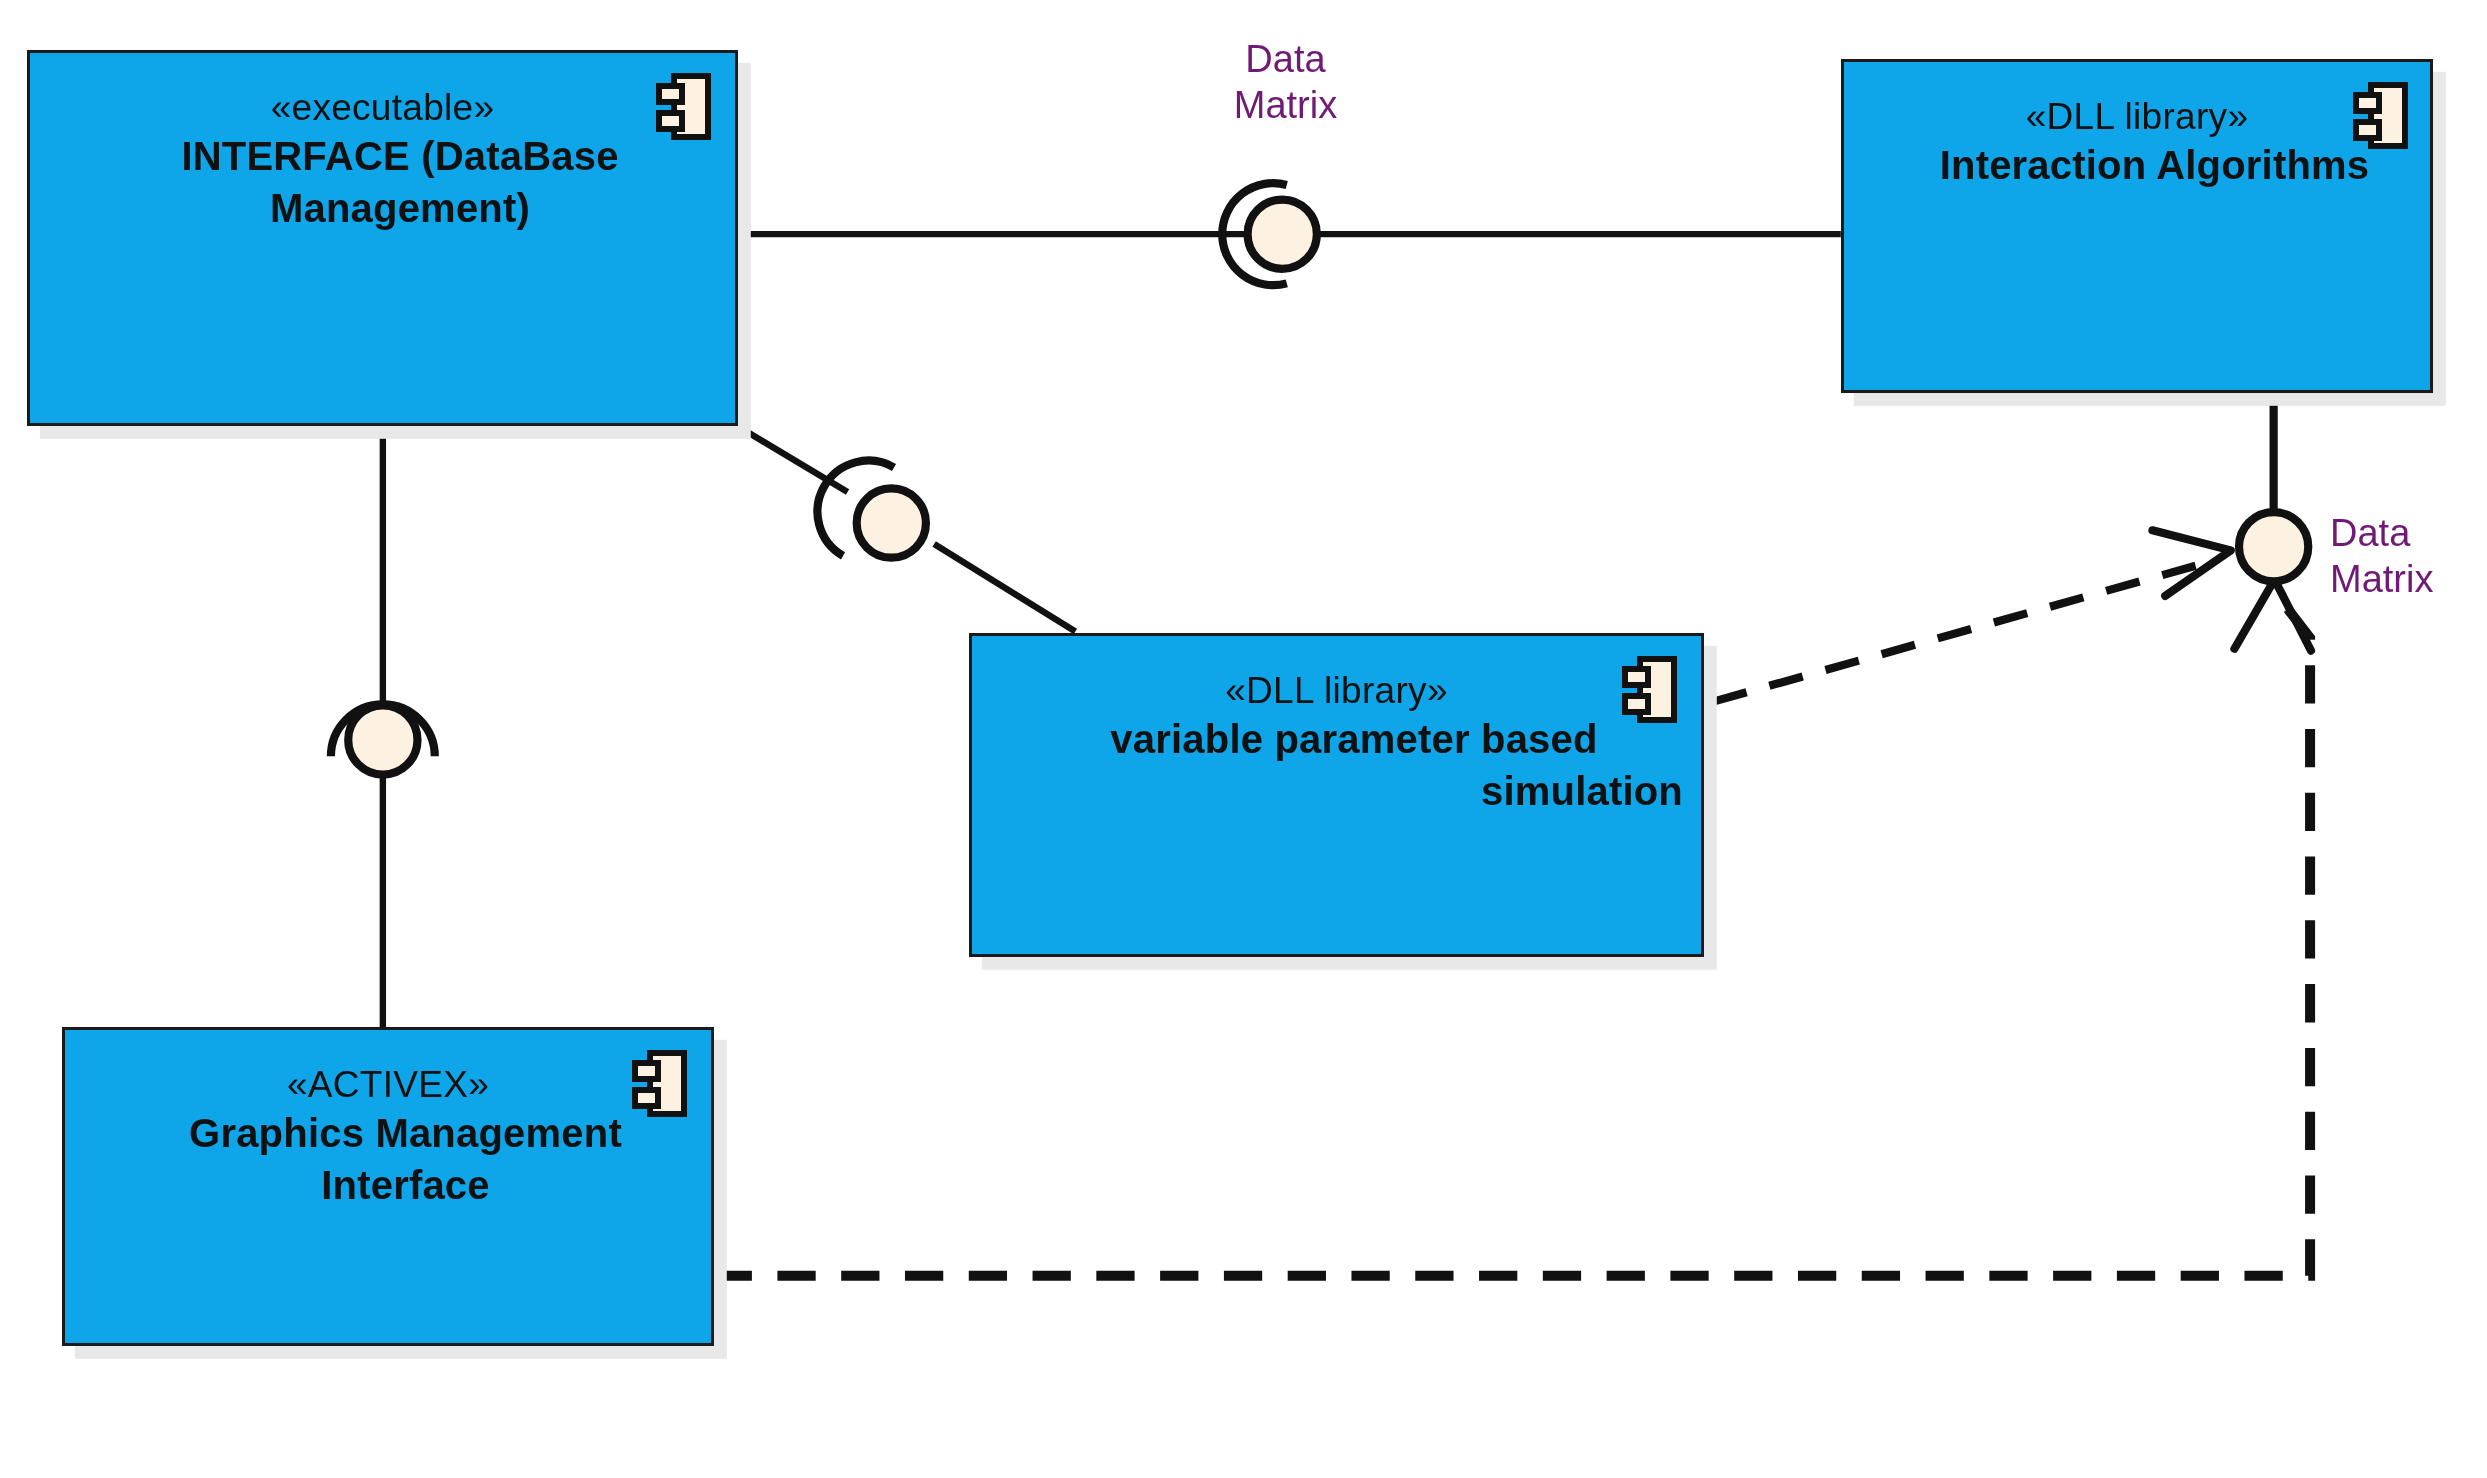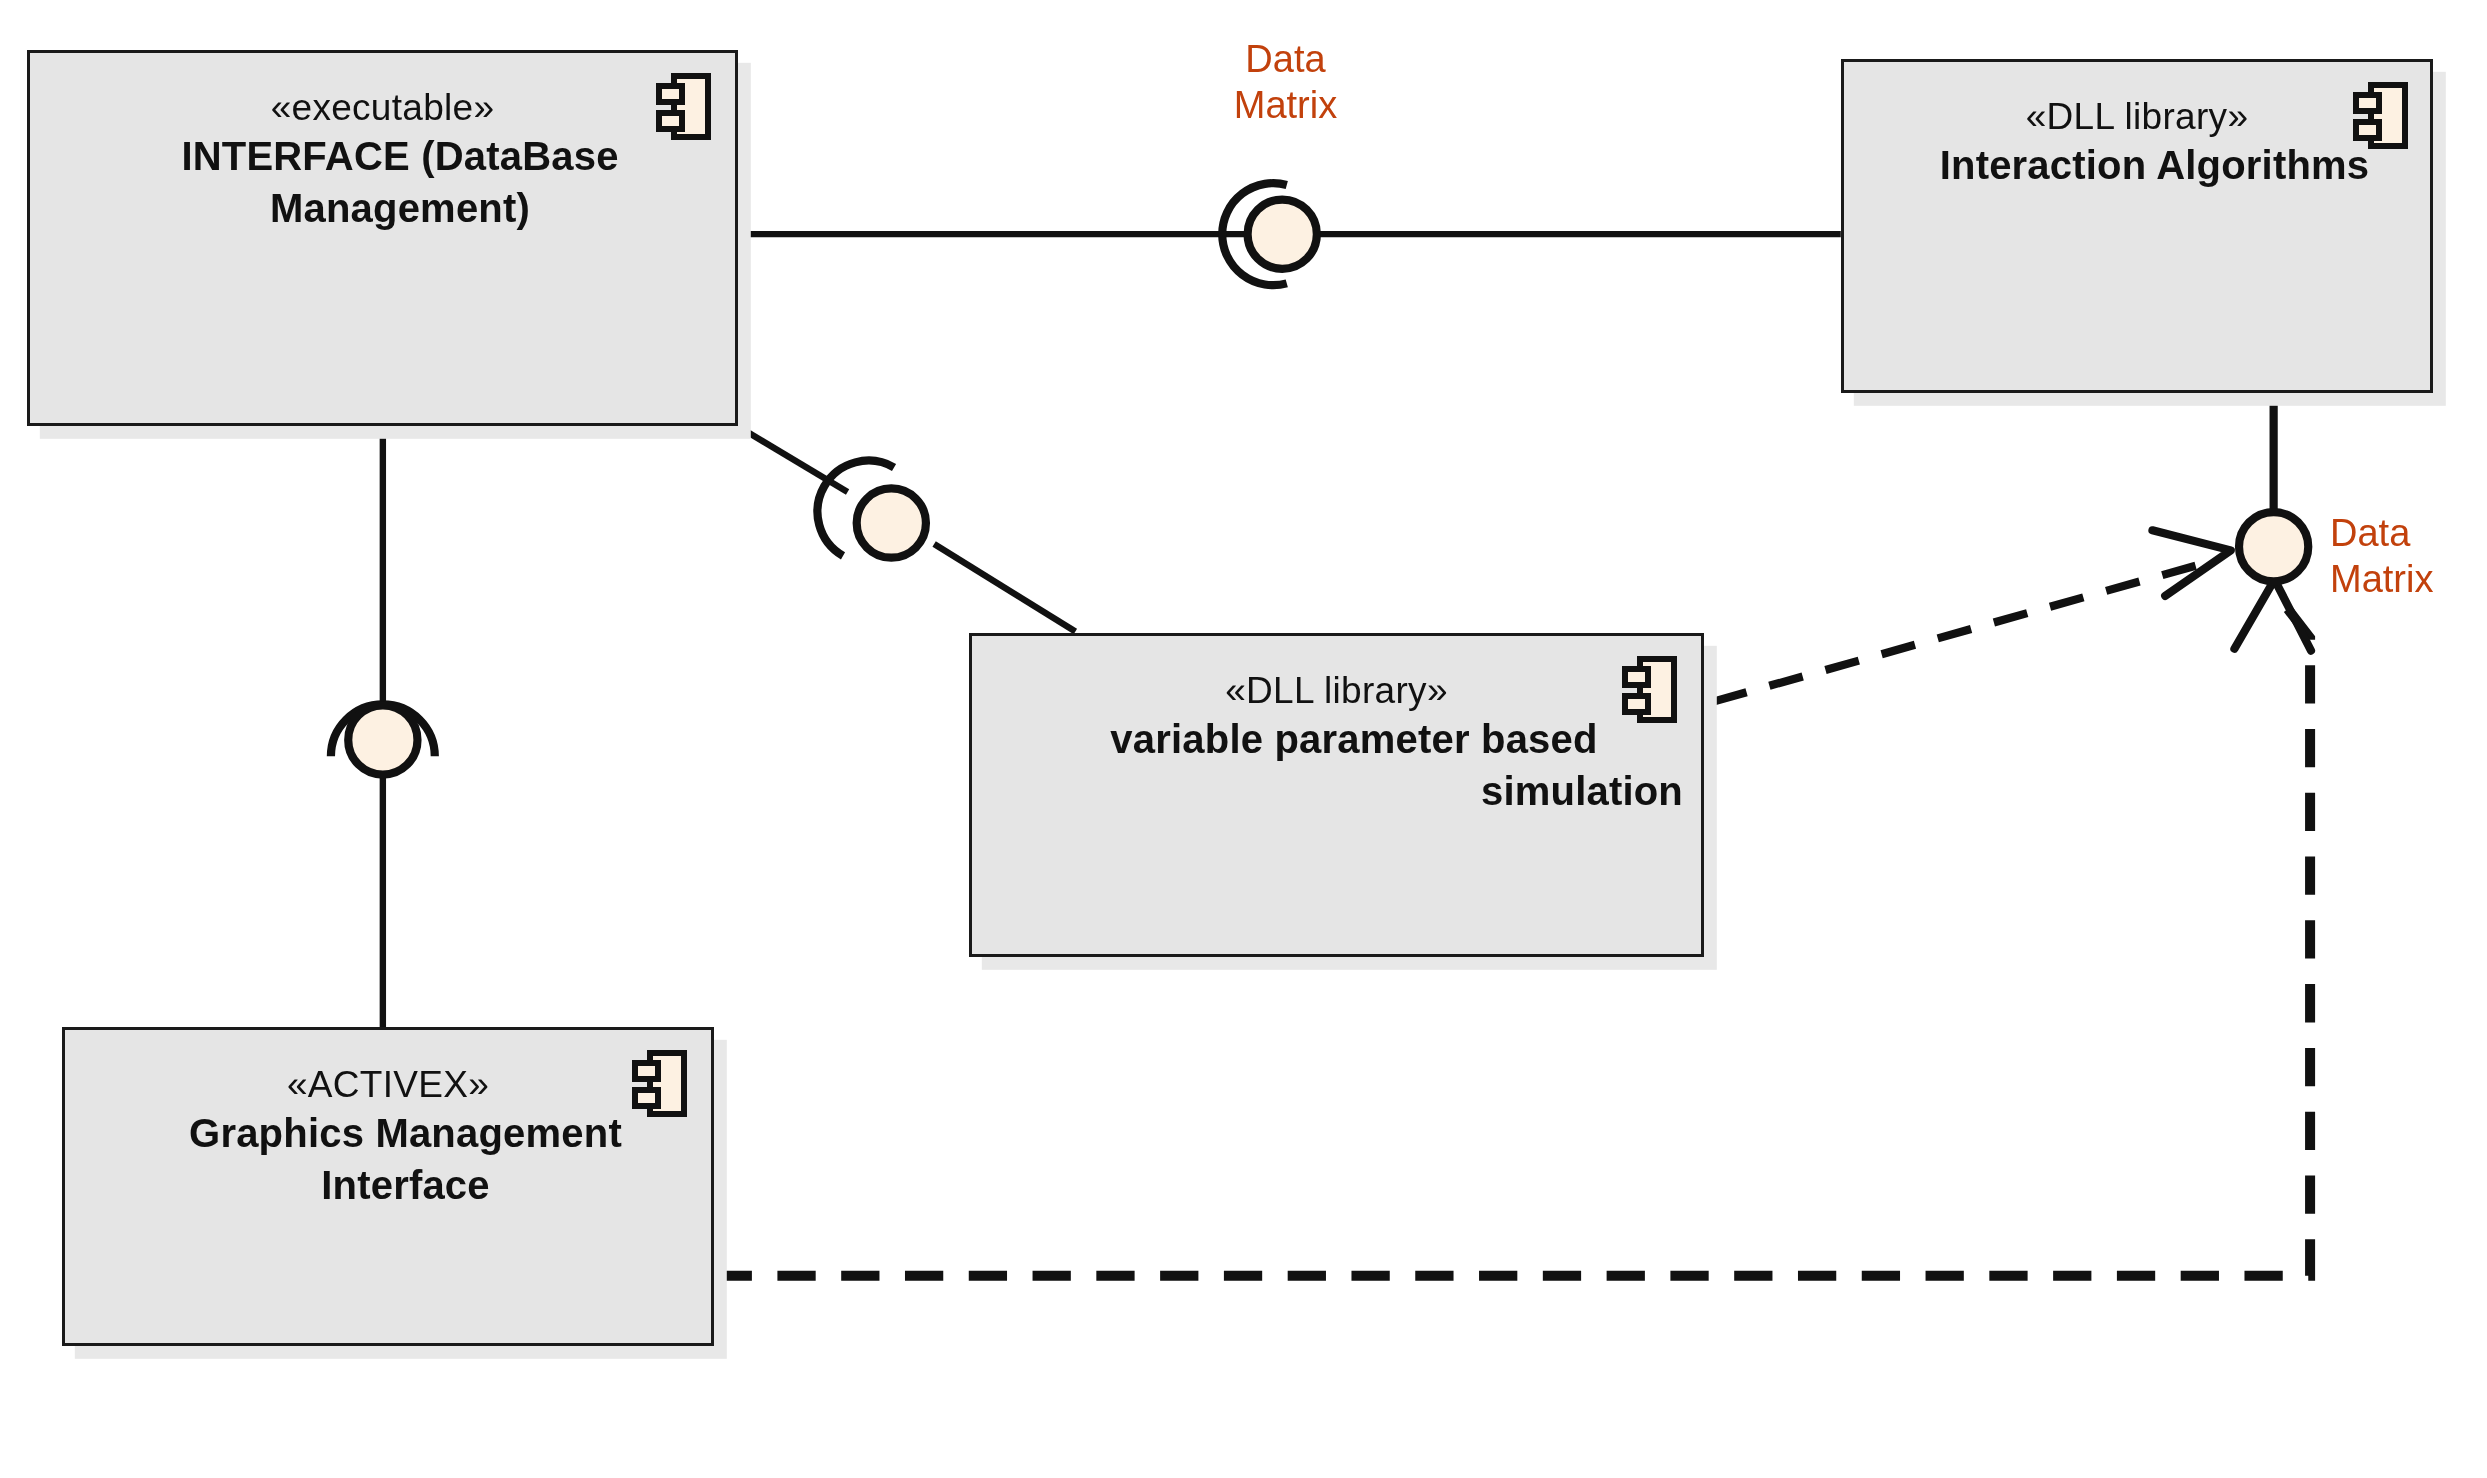--- a/index.html
+++ b/index.html
@@ -3,21 +3,21 @@
 <meta charset="utf-8">
 <title>UML Component Diagram</title>
 <style>
   html,body{margin:0;padding:0;background:#ffffff;}
   body{font-family:"Liberation Sans",sans-serif;}
   #stage{position:relative;width:2487px;height:1478px;background:#ffffff;overflow:hidden;}
 
   
   .component{
     position:absolute;
-    background:#e5e5e5;
+    background:#0ea5e9;
     border:3.6px solid #1a1a1a;
     box-sizing:border-box;
     box-shadow:12.8px 12.8px 0 0 #e8e8e8;
     z-index:5;
   }
   .component .ctext{
     position:absolute;
     left:0; right:0;
     text-align:center;
     color:#111111;
@@ -60,21 +60,21 @@
   .comp-icon .tab.t1{ top:10px; }
   .comp-icon .tab.t2{ top:37px; }
 
   
   #wires{ position:absolute; left:0; top:0; width:2487px; height:1478px; z-index:4; }
 
   
   .wire-label{
     position:absolute;
     font-size:38px;
-    color:#c2410c;
+    color:#701a75;
     line-height:1.22;
     text-align:center;
     z-index:8;
     white-space:nowrap;
   }
   .wire-label.left{ text-align:left; }
 </style>
 </head>
 <body>
 

